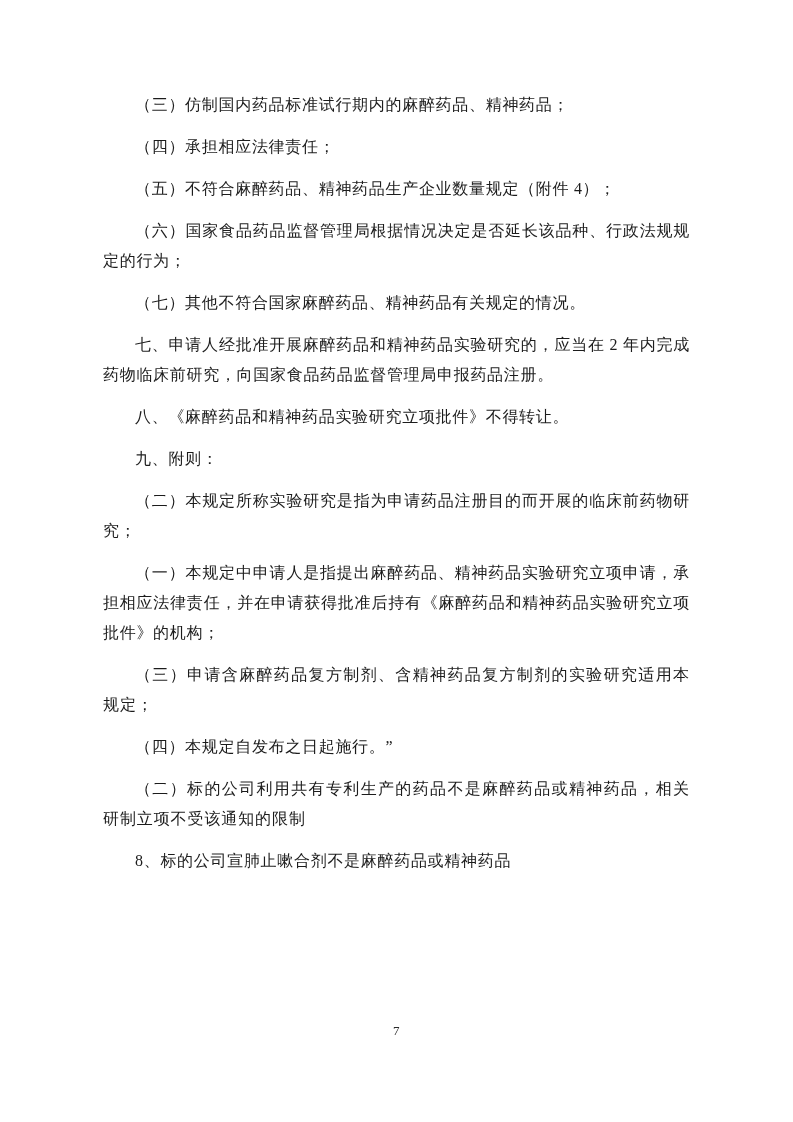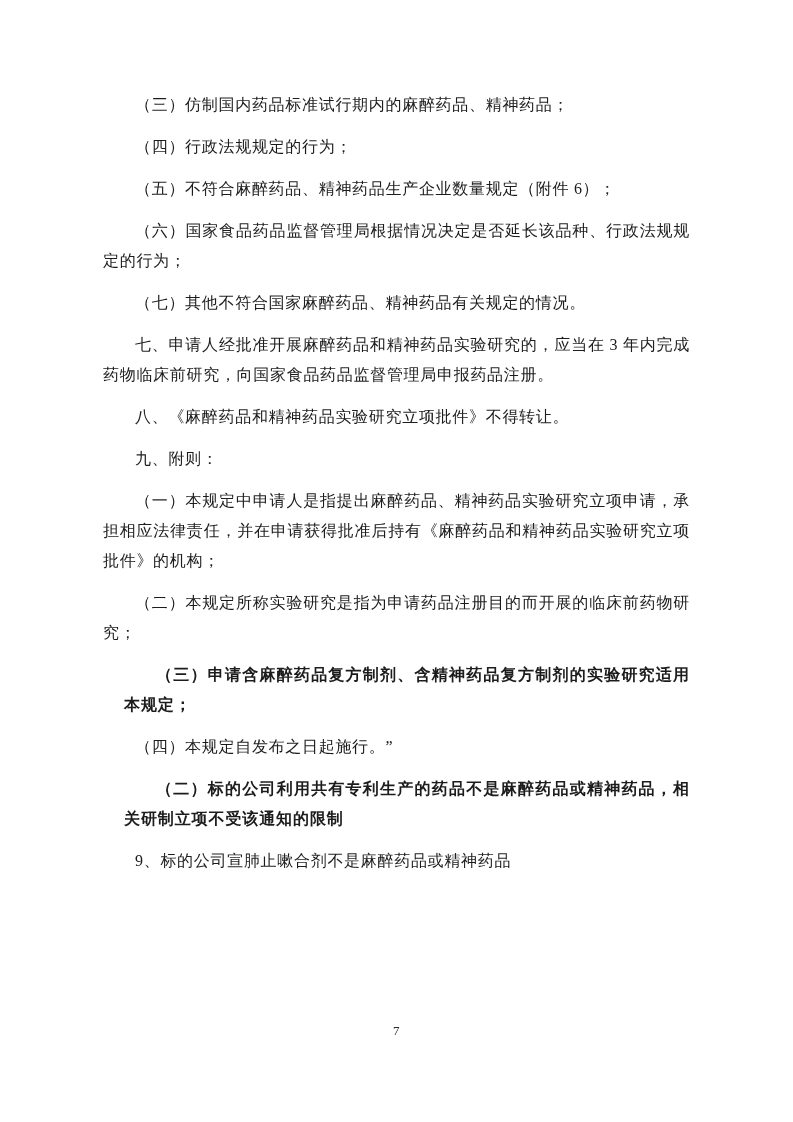--- a/index.html
+++ b/index.html
@@ -27,23 +27,22 @@
     margin: 0 0 12px 0;
     font-size: 16px;
     line-height: 30px;
     letter-spacing: 0.7px;
     text-indent: 2em;
     text-align: justify;
     text-justify: inter-character;
     word-break: break-all;
   }
   .content p.bold {
-    font-weight: bold;
+    font-weight: normal;
     letter-spacing: 0.9px;
-    margin-left: 21px;
   }
   .content p.stretch-last {
     text-align-last: justify;
   }
   .page-number {
     position: absolute;
     top: 1022px;
     left: 0;
     width: 793px;
     text-align: center;
@@ -52,28 +51,28 @@
     color: #2a2a2a;
     letter-spacing: 0.3px;
   }
 </style>
 </head>
 <body>
 
 <div class="page">
   <div class="content">
     <p>（三）仿制国内药品标准试行期内的麻醉药品、精神药品；</p>
-    <p>（四）行政法规规定的行为；</p>
-    <p>（五）不符合麻醉药品、精神药品生产企业数量规定（附件 6）；</p>
+    <p>（四）承担相应法律责任；</p>
+    <p>（五）不符合麻醉药品、精神药品生产企业数量规定（附件 4）；</p>
     <p>（六）国家食品药品监督管理局根据情况决定是否延长该品种、行政法规规定的行为；</p>
     <p>（七）其他不符合国家麻醉药品、精神药品有关规定的情况。</p>
-    <p>七、申请人经批准开展麻醉药品和精神药品实验研究的，应当在 3 年内完成药物临床前研究，向国家食品药品监督管理局申报药品注册。</p>
+    <p>七、申请人经批准开展麻醉药品和精神药品实验研究的，应当在 2 年内完成药物临床前研究，向国家食品药品监督管理局申报药品注册。</p>
     <p>八、《麻醉药品和精神药品实验研究立项批件》不得转让。</p>
     <p>九、附则：</p>
+    <p>（二）本规定所称实验研究是指为申请药品注册目的而开展的临床前药物研究；</p>
     <p>（一）本规定中申请人是指提出麻醉药品、精神药品实验研究立项申请，承担相应法律责任，并在申请获得批准后持有《麻醉药品和精神药品实验研究立项批件》的机构；</p>
-    <p>（二）本规定所称实验研究是指为申请药品注册目的而开展的临床前药物研究；</p>
     <p class="bold">（三）申请含麻醉药品复方制剂、含精神药品复方制剂的实验研究适用本规定；</p>
     <p>（四）本规定自发布之日起施行。”</p>
     <p class="bold">（二）标的公司利用共有专利生产的药品不是麻醉药品或精神药品，相关研制立项不受该通知的限制</p>
-    <p>9、标的公司宣肺止嗽合剂不是麻醉药品或精神药品</p>
+    <p>8、标的公司宣肺止嗽合剂不是麻醉药品或精神药品</p>
   </div>
   <div class="page-number">7</div>
 </div>
 
 </body></html>

